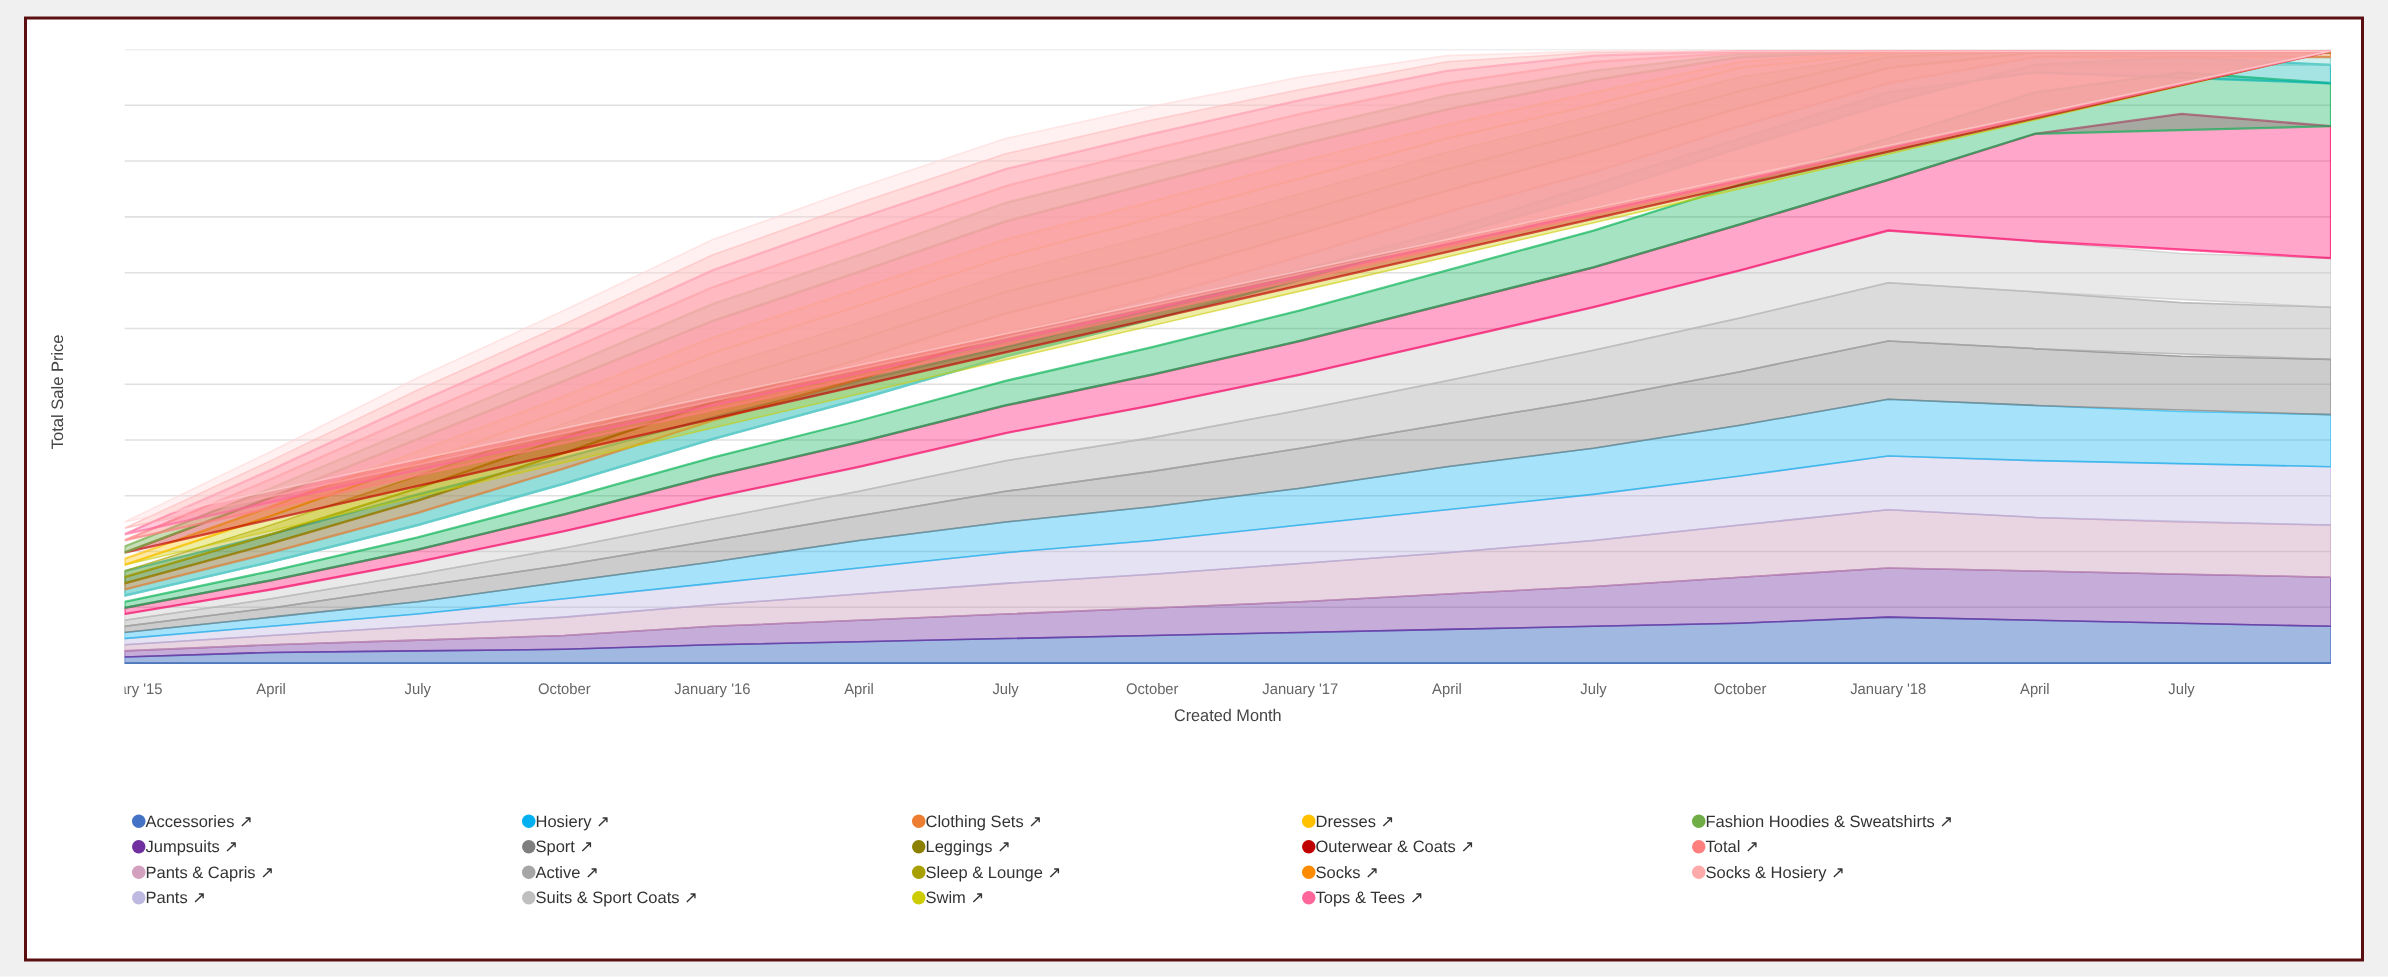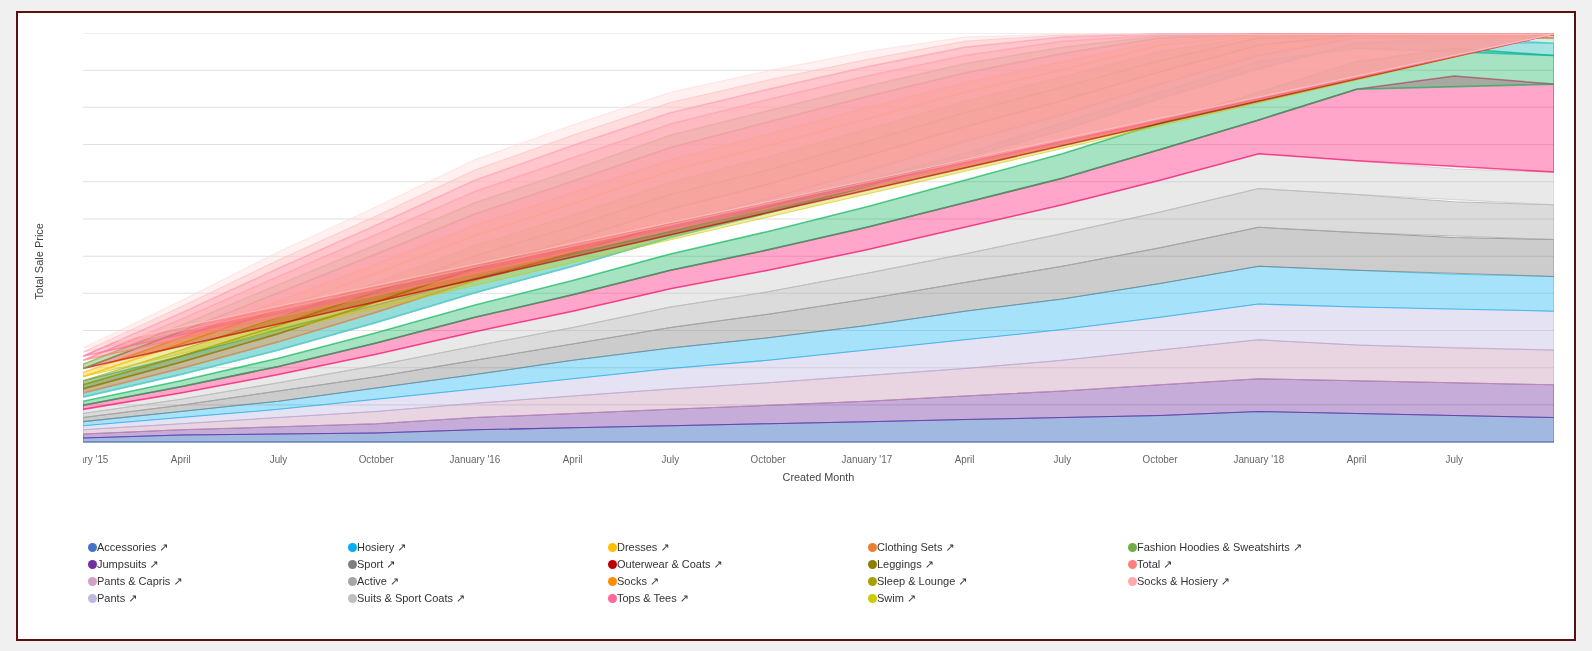--- a/index.html
+++ b/index.html
@@ -222,56 +222,56 @@
       </div>
       <div class="legend-item">
         <div class="legend-dot" style="background:#BFBFBF"></div>
         <span class="legend-text">Suits &amp; Sport Coats ↗</span>
       </div>
     </div>
 
 
     <div class="legend-col">
       <div class="legend-item">
+        <div class="legend-dot" style="background:#ED7D31"></div>
+        <span class="legend-text">Clothing Sets ↗</span>
+      </div>
+      <div class="legend-item">
+        <div class="legend-dot" style="background:#8B8000"></div>
+        <span class="legend-text">Leggings ↗</span>
+      </div>
+      <div class="legend-item">
+        <div class="legend-dot" style="background:#A8A000"></div>
+        <span class="legend-text">Sleep &amp; Lounge ↗</span>
+      </div>
+      <div class="legend-item">
+        <div class="legend-dot" style="background:#CCCC00"></div>
+        <span class="legend-text">Swim ↗</span>
+      </div>
+    </div>
+
+    <div class="legend-col">
+      <div class="legend-item">
         <div class="legend-dot" style="background:#FFC000"></div>
         <span class="legend-text">Dresses ↗</span>
       </div>
       <div class="legend-item">
         <div class="legend-dot" style="background:#C00000"></div>
         <span class="legend-text">Outerwear &amp; Coats ↗</span>
       </div>
       <div class="legend-item">
         <div class="legend-dot" style="background:#FF8C00"></div>
         <span class="legend-text">Socks ↗</span>
       </div>
       <div class="legend-item">
         <div class="legend-dot" style="background:#FF6699"></div>
         <span class="legend-text">Tops &amp; Tees ↗</span>
       </div>
     </div>
 
-    <div class="legend-col">
-      <div class="legend-item">
-        <div class="legend-dot" style="background:#ED7D31"></div>
-        <span class="legend-text">Clothing Sets ↗</span>
-      </div>
-      <div class="legend-item">
-        <div class="legend-dot" style="background:#8B8000"></div>
-        <span class="legend-text">Leggings ↗</span>
-      </div>
-      <div class="legend-item">
-        <div class="legend-dot" style="background:#A8A000"></div>
-        <span class="legend-text">Sleep &amp; Lounge ↗</span>
-      </div>
-      <div class="legend-item">
-        <div class="legend-dot" style="background:#CCCC00"></div>
-        <span class="legend-text">Swim ↗</span>
-      </div>
-    </div>
-
     <div class="legend-col" style="width:290px">
       <div class="legend-item">
         <div class="legend-dot" style="background:#70AD47"></div>
         <span class="legend-text">Fashion Hoodies &amp; Sweatshirts ↗</span>
       </div>
       <div class="legend-item">
         <div class="legend-dot" style="background:#FF7F7F"></div>
         <span class="legend-text">Total ↗</span>
       </div>
       <div class="legend-item">

